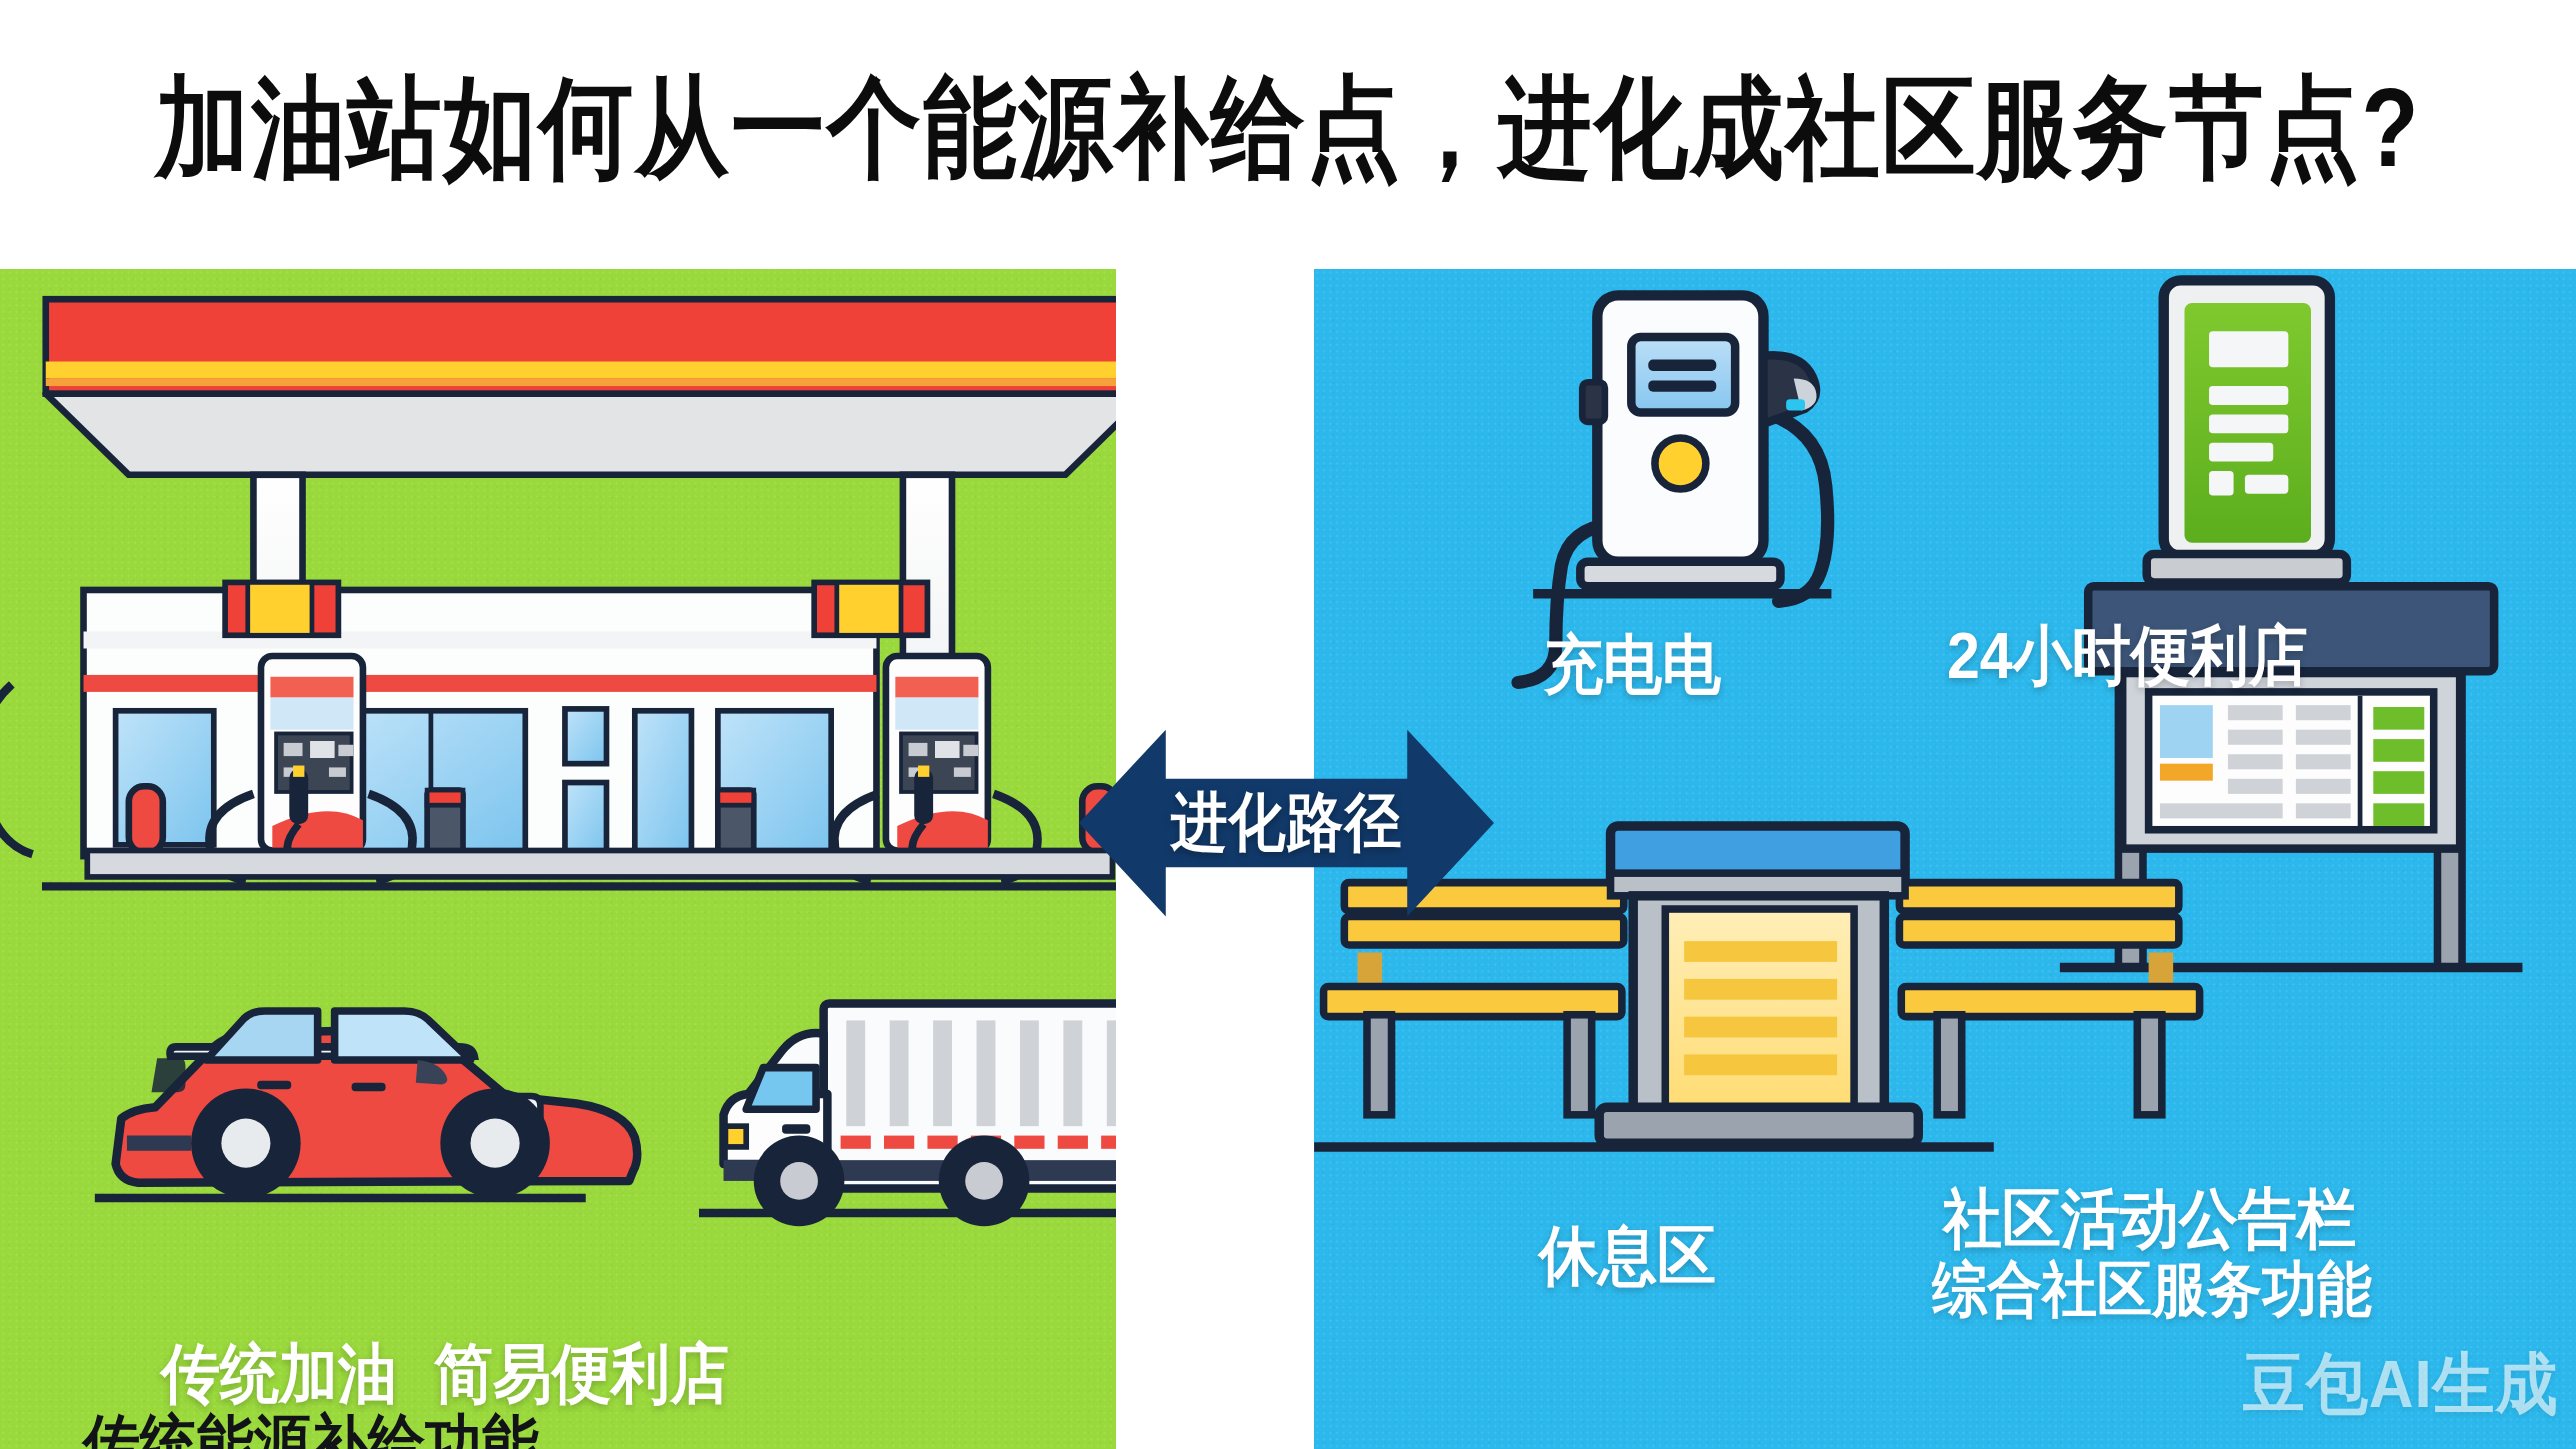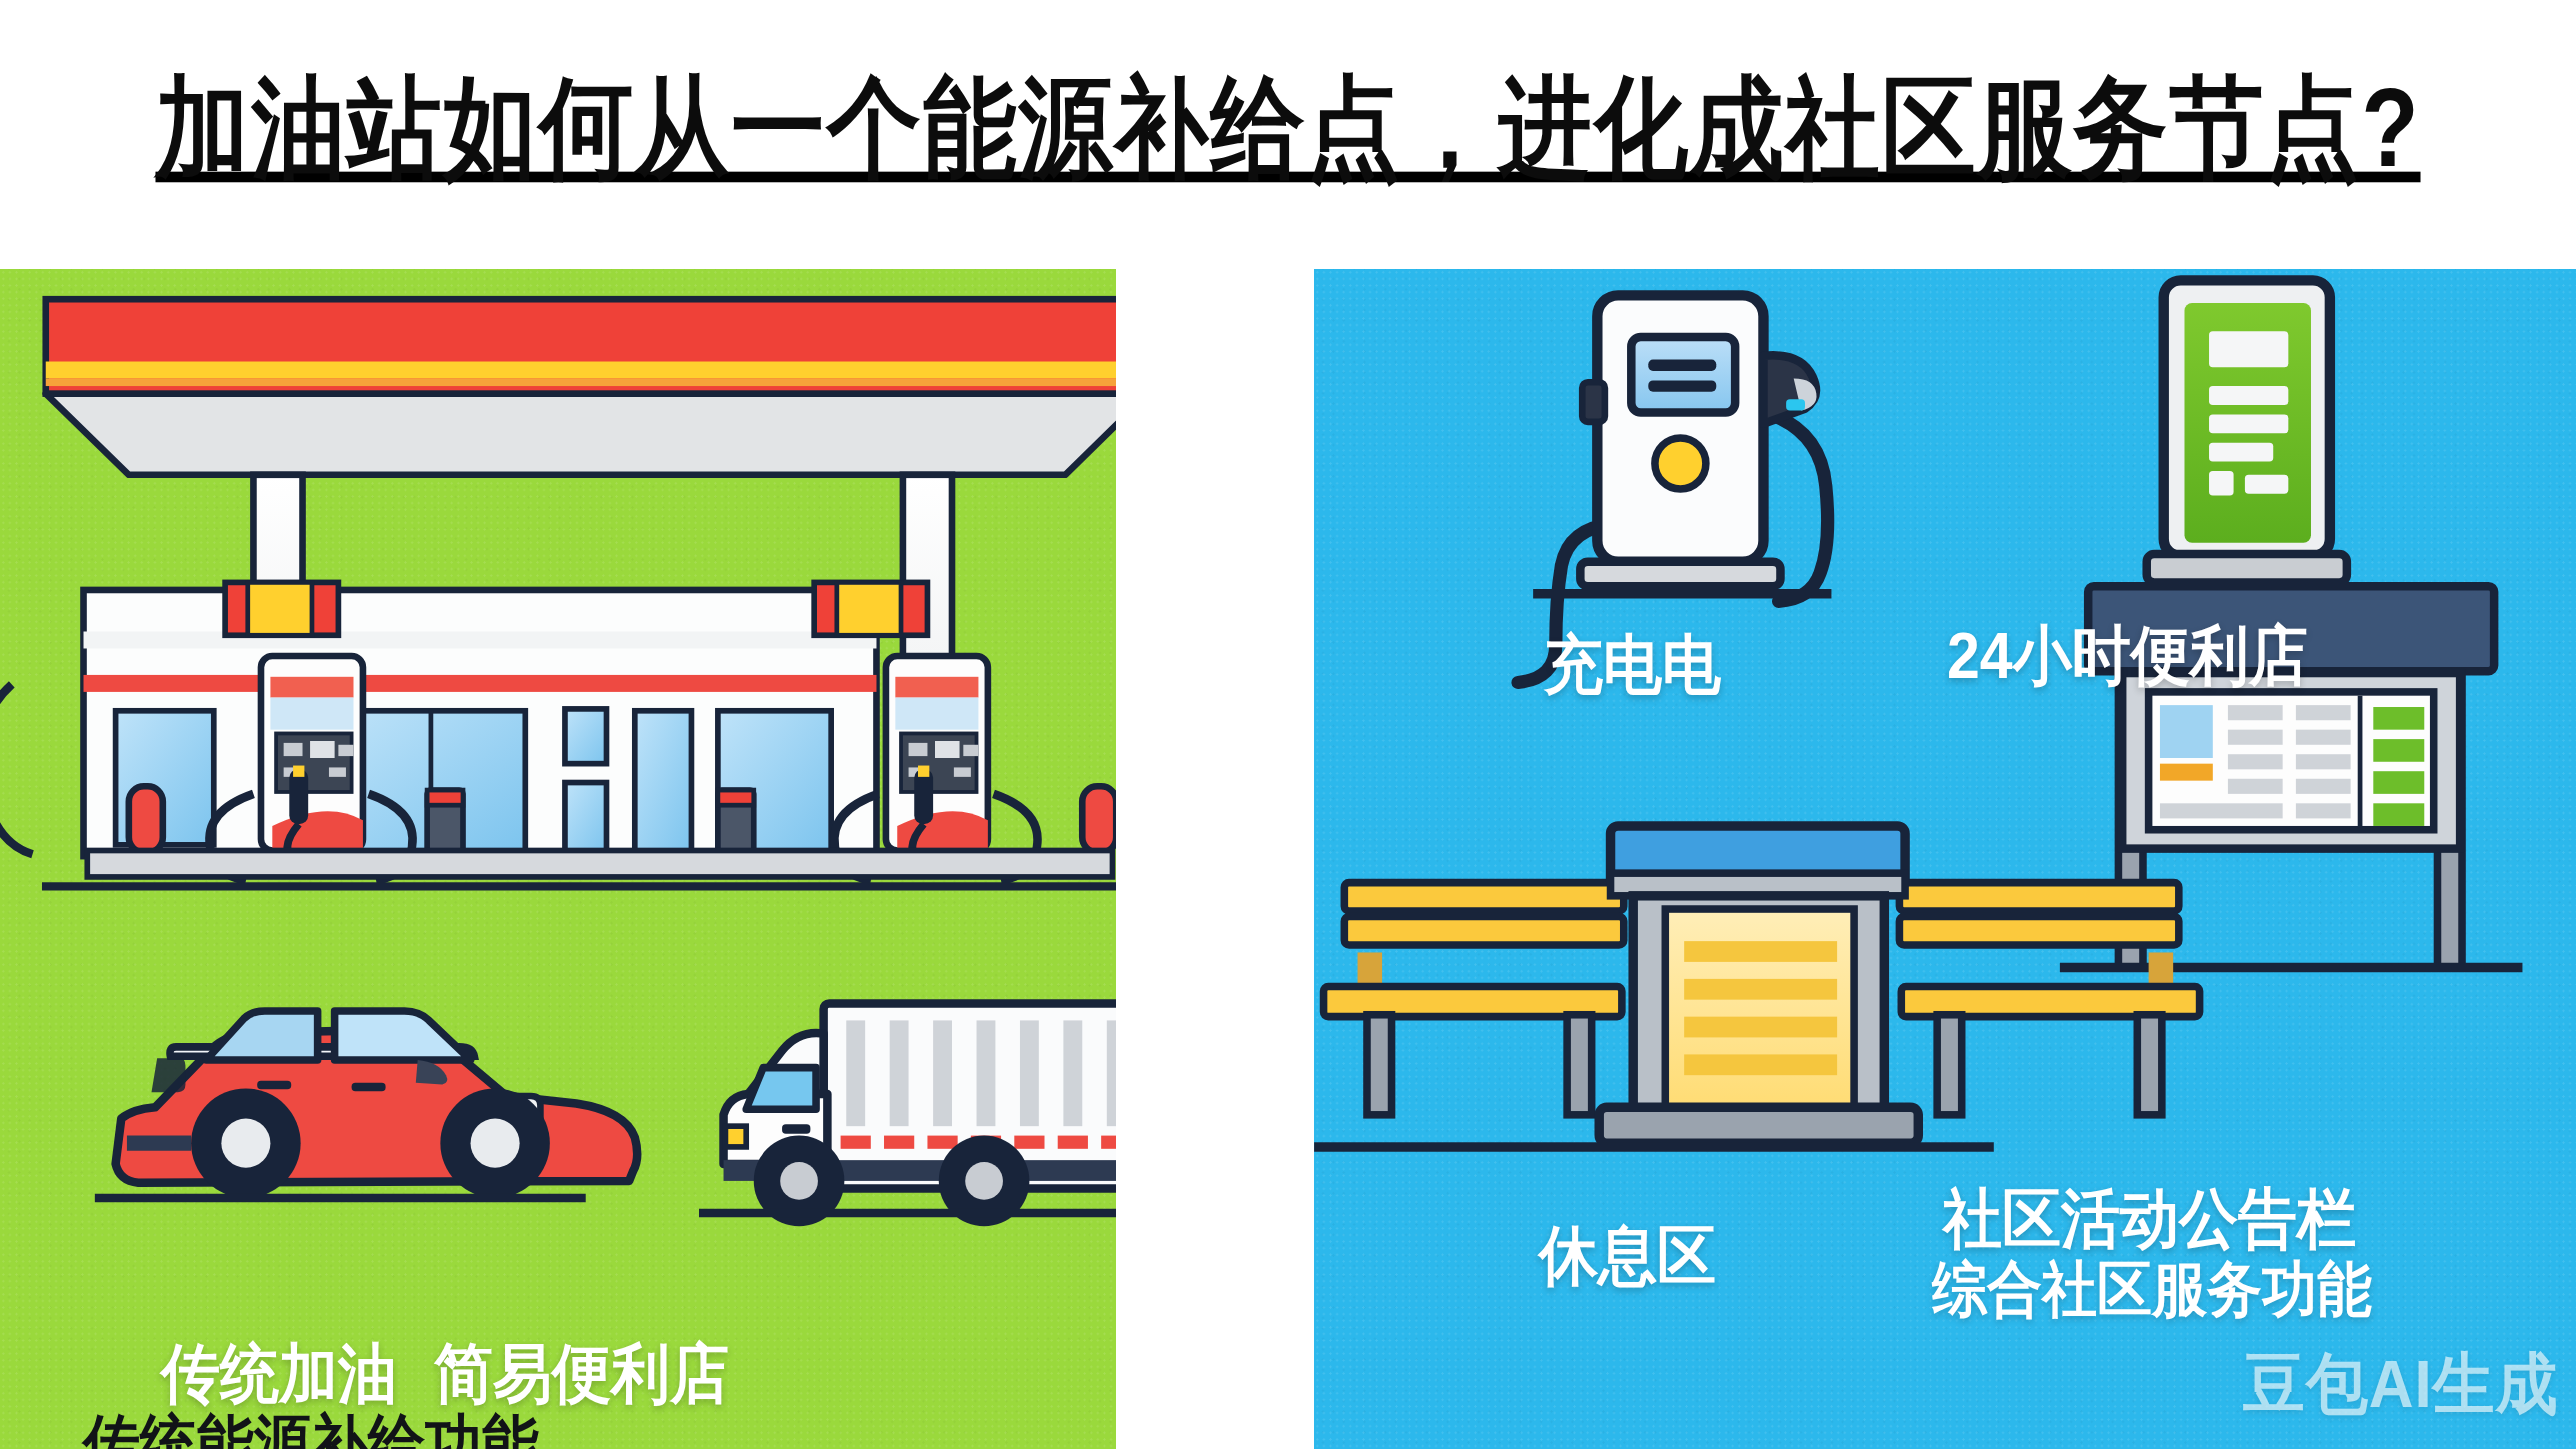--- a/index.html
+++ b/index.html
@@ -2,21 +2,21 @@
 <html style="font-size:15px"><head>
 <meta charset="utf-8">
 <style>
   html,body{margin:0;padding:0;background:#ffffff;}
   body{width:2576px;height:1449px;overflow:hidden;font-family:"Liberation Sans","DejaVu Sans",sans-serif;}
 
   .stage{position:relative;width:2576px;height:1449px;background:#ffffff;}
 
   
   .title-bar{position:absolute;left:0;top:0;width:2576px;height:255px;background:#ffffff;
-    display:flex;align-items:center;justify-content:center;text-decoration:underline;}
+    display:flex;align-items:center;justify-content:center;}
   .title-text{font-size:94px;font-weight:bold;color:#0c0c0c;letter-spacing:1.9px;
     white-space:nowrap;line-height:1;transform:scaleY(1.18);transform-origin:center;}
 
   
   .panel{position:absolute;top:269px;height:1180px;overflow:hidden;padding-left:34px;}
   .panel-left{left:0;width:1082px;background:#9ad93c;}
   .panel-right{left:1314px;width:1235px;background:#2cb8ec;}
   .grain{position:absolute;inset:0;opacity:.20;pointer-events:none;
     background-image:radial-gradient(rgba(255,255,255,.55) 0.9px,transparent 1.3px),
                      radial-gradient(rgba(0,0,0,.18) 0.9px,transparent 1.3px);
@@ -323,15 +323,21 @@
     <div class="lbl lbl-sub" style="left:633px;top:344px;">24小时便利店</div>
     <div class="lbl lbl-sub" style="left:225px;top:944px;">休息区</div>
     <div class="lbl lbl-sub" style="left:629px;top:907px;">社区活动公告栏</div>
 
 
     <div class="lbl-foot-light" style="left:618px;top:980px;">综合社区服务功能</div>
 
     <div class="watermark">豆包AI生成</div>
   </div>
 
+  <div class="arrow-wrap">
+    <svg width="415" height="206" viewBox="0 0 440 218">
+      <path d="M0 109 L92 10 L92 62 L348 62 L348 10 L440 109 L348 208 L348 156 L92 156 L92 208 Z" fill="#113a6b"></path>
+    </svg>
+    <div class="arrow-label">进化路径</div>
+  </div>
 
 </div>
 
 
 </body></html>

